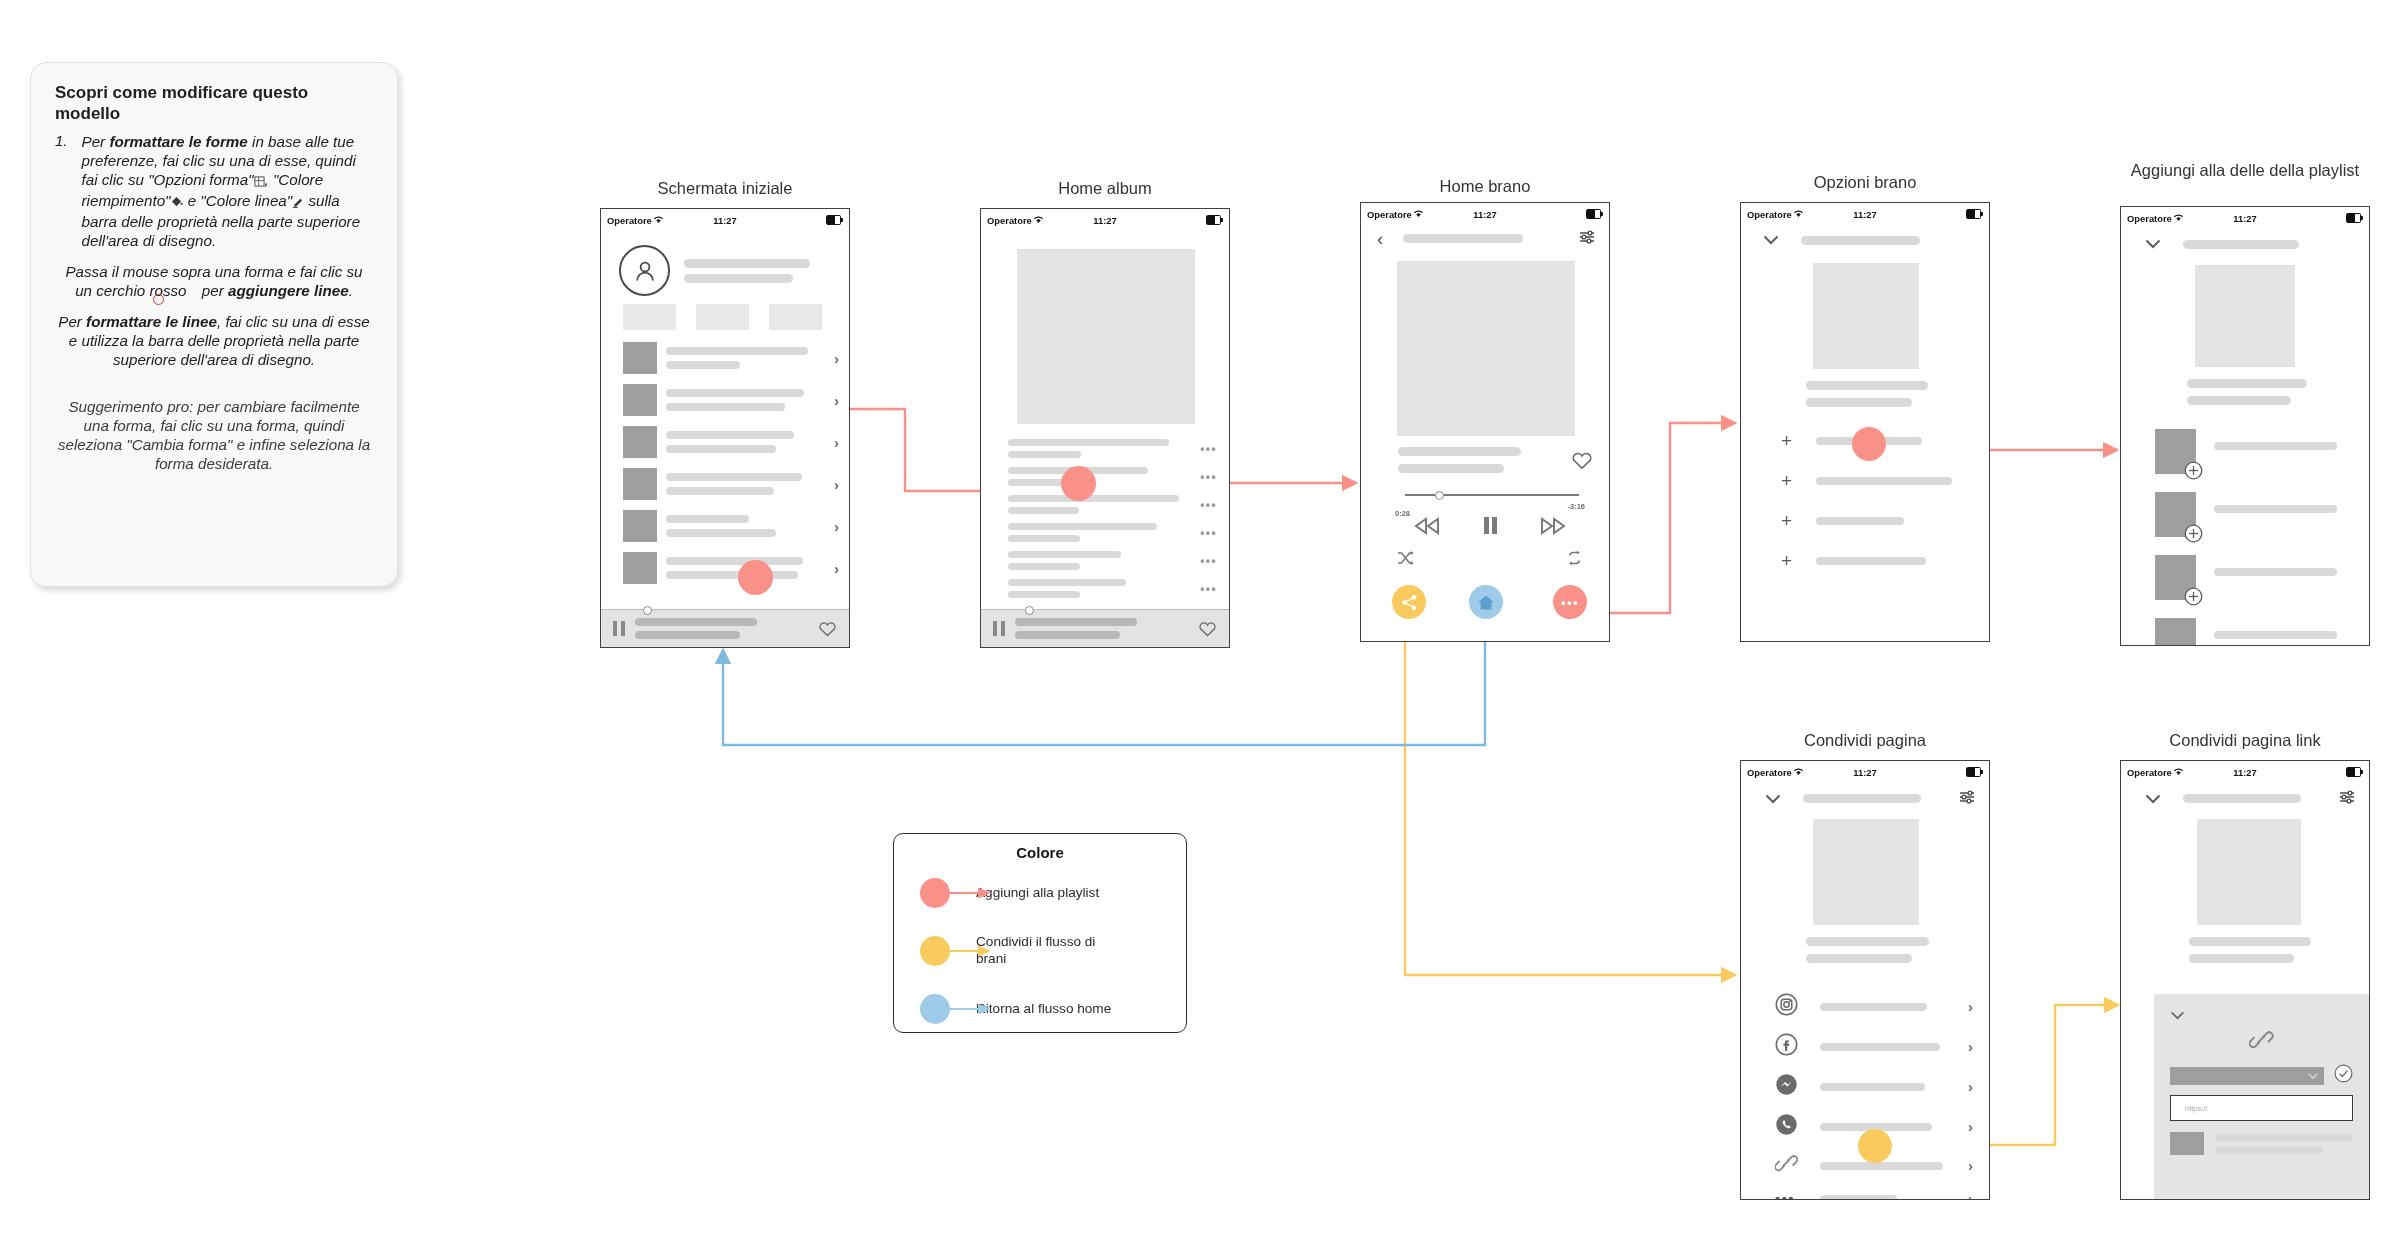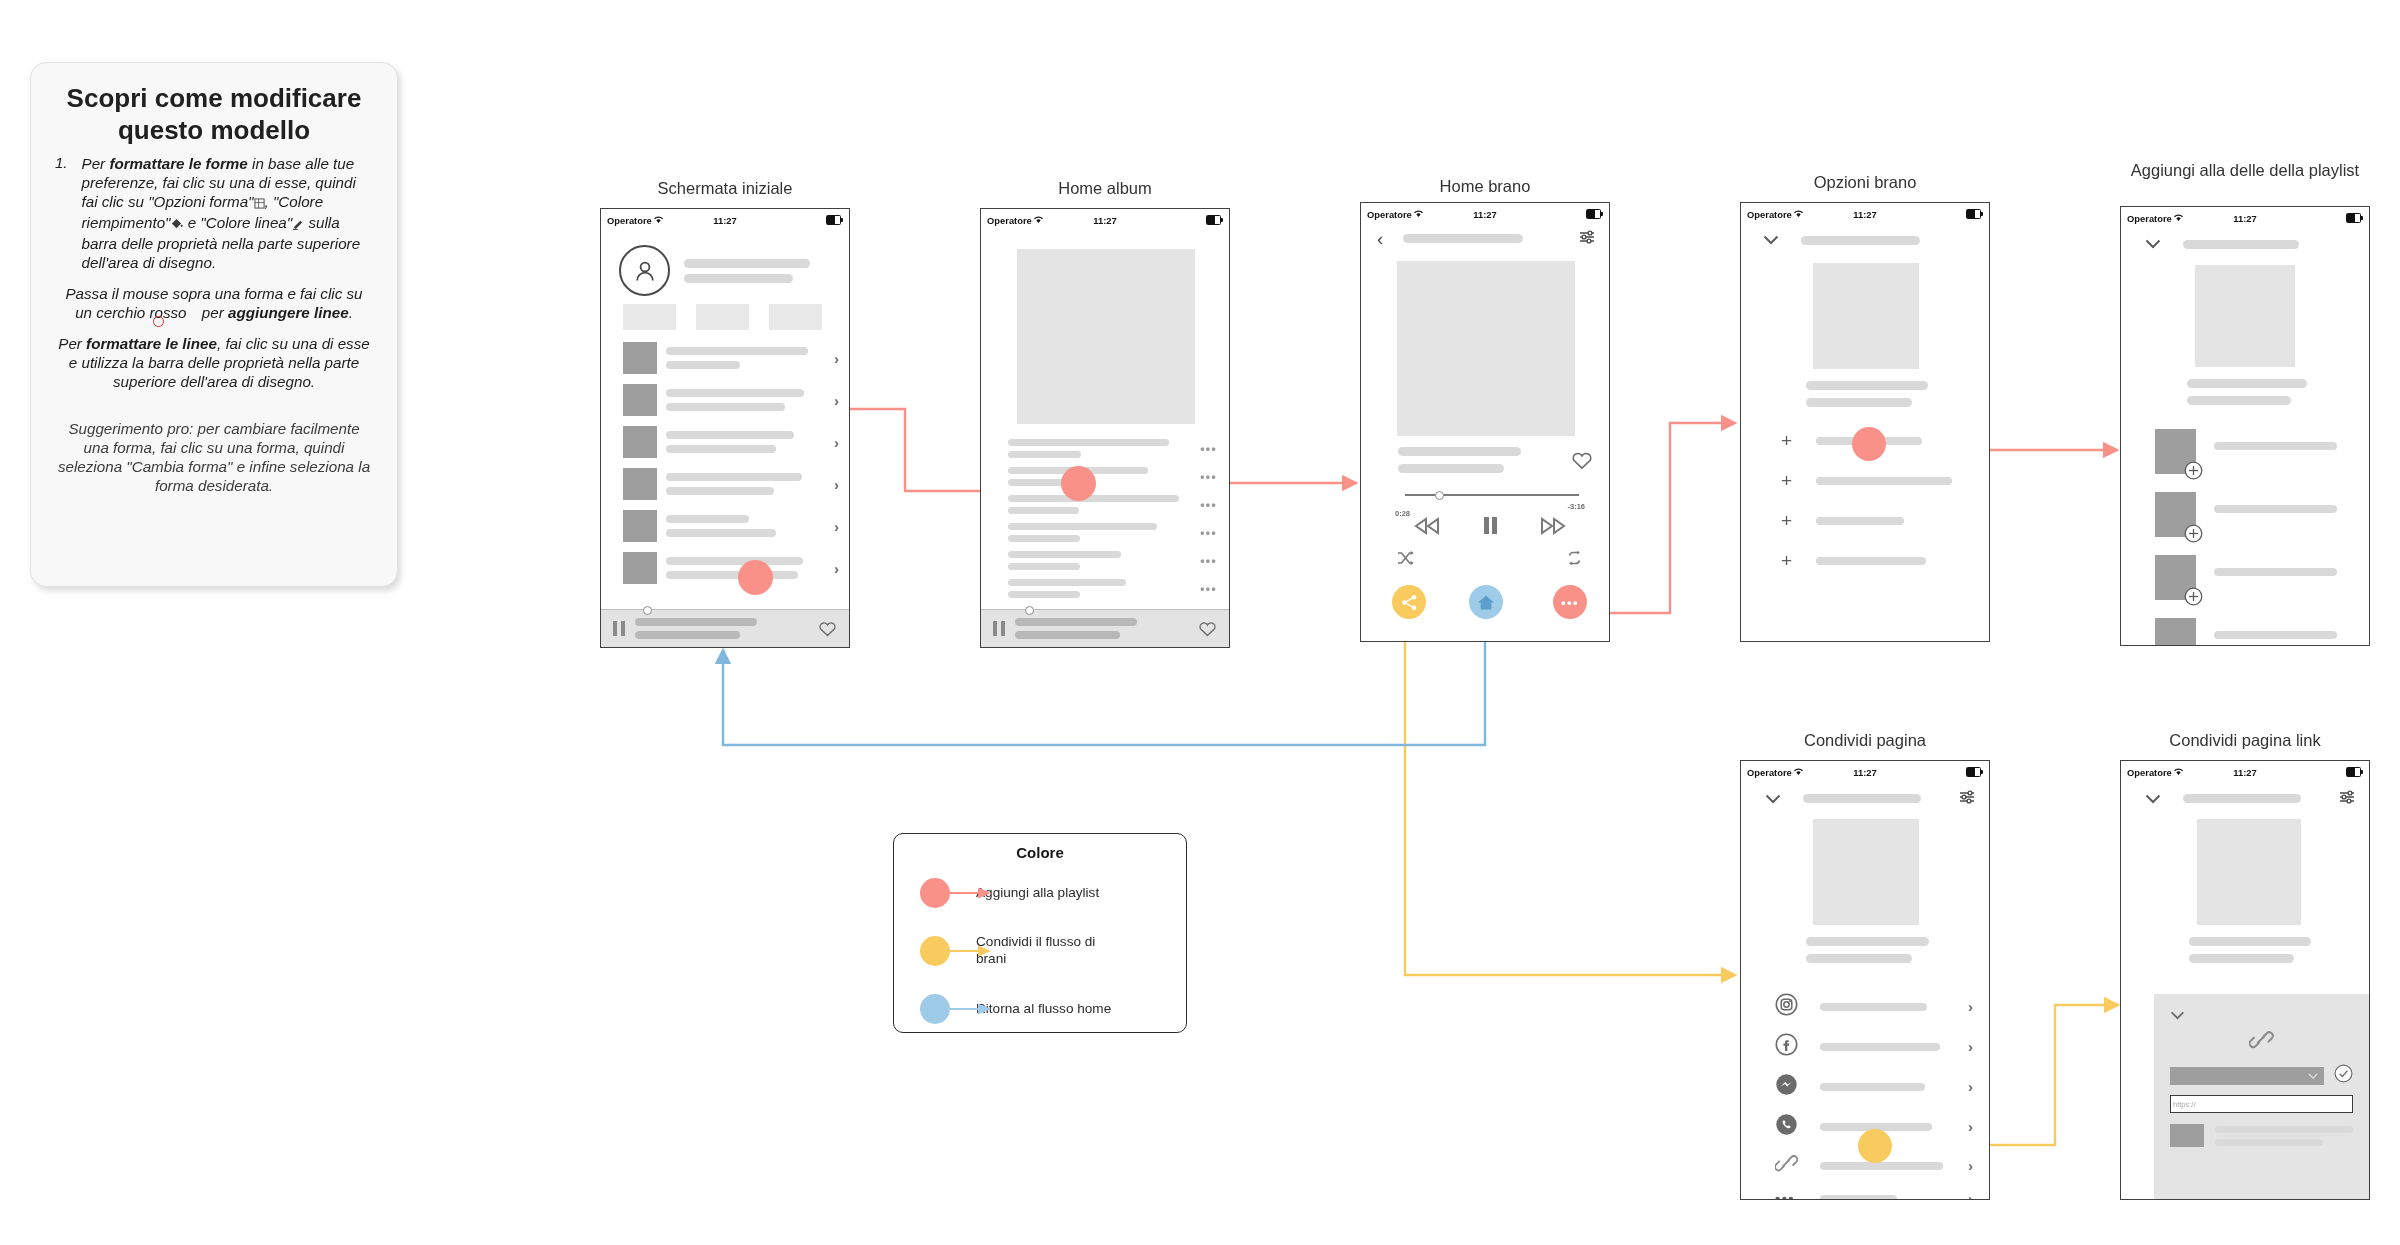--- a/index.html
+++ b/index.html
@@ -5,21 +5,21 @@
   html,body{margin:0;padding:0;background:#ffffff;}
   body{width:2400px;height:1245px;position:relative;overflow:hidden;
        font-family:"Liberation Sans","DejaVu Sans",sans-serif;color:#3c3c3c;}
   .canvas{position:absolute;inset:0;}
 
   
   .note{position:absolute;left:30px;top:62px;width:368px;height:525px;
         background:#f8f8f8;border:1px solid #e2e2e2;border-radius:16px;
         box-shadow:3px 4px 6px rgba(0,0,0,.14);
         box-sizing:border-box;padding:20px 24px 16px 24px;}
-  .note h1{font-size:26px;line-height:1.22;text-align:center;margin:0 0 8px 0;
+  .note h1{font-size:17px;line-height:1.22;text-align:left;margin:0 0 8px 0;
            font-weight:bold;color:#202020;}
   .note .body{font-size:15.2px;line-height:1.25;font-style:italic;text-align:center;color:#1d1d1d;}
   .note .li{display:flex;gap:14px;text-align:left;}
   .note .li .num{font-style:italic;font-size:15px;flex:0 0 auto;}
   .note b{font-weight:bold;}
   .note .para{margin-top:12px;}
   .note .tip{margin-top:28px;font-style:italic;font-size:15.2px;line-height:1.25;text-align:center;}
   .ic{display:inline-block;vertical-align:-2px;}
   .redo{display:inline-block;width:9px;height:9px;border:1.6px solid #e8342a;border-radius:50%;
         position:relative;top:9px;left:-34px;}
@@ -664,21 +664,21 @@
           <div style="flex:1;height:18px;background:#9e9e9e;display:flex;align-items:center;justify-content:flex-end;padding-right:6px;box-sizing:border-box;">
             <svg width="10" height="6" viewBox="0 0 12 7">
                 <path d="M1 1 L6 6 L11 1" fill="none" stroke="#e8e8e8" stroke-width="1.4"></path>
               </svg>
           </div>
           <span><svg width="19" height="19" viewBox="0 0 19 19">
                 <circle cx="9.5" cy="9.5" r="8.4" fill="#fff" stroke="#6b6b6b" stroke-width="1.2"></circle>
                 <path d="M5.6 9.8 L8.4 12.4 L13.4 6.6" fill="none" stroke="#6b6b6b" stroke-width="1.4"></path>
               </svg></span>
         </div>
-        <div style="margin-top:8px;height:18px;background:#fff;border:1.4px solid #3c3c3c;display:flex;align-items:center;padding-left:2px;box-sizing:border-box;">
+        <div style="margin-top:8px;height:26px;background:#fff;border:1.4px solid #3c3c3c;display:flex;align-items:center;padding-left:14px;box-sizing:border-box;">
           <span style="font-size:7.5px;color:#aaa;">https://</span>
         </div>
         <div style="display:flex;gap:11px;margin-top:11px;align-items:center;">
           <div class="thumb" style="width:34px;height:23px;"></div>
           <div style="flex:1;display:flex;flex-direction:column;gap:6px;">
             <div class="bar" style="width:100%;height:7px;"></div>
             <div class="bar" style="width:78%;height:7px;"></div>
           </div>
         </div>
       </div>

